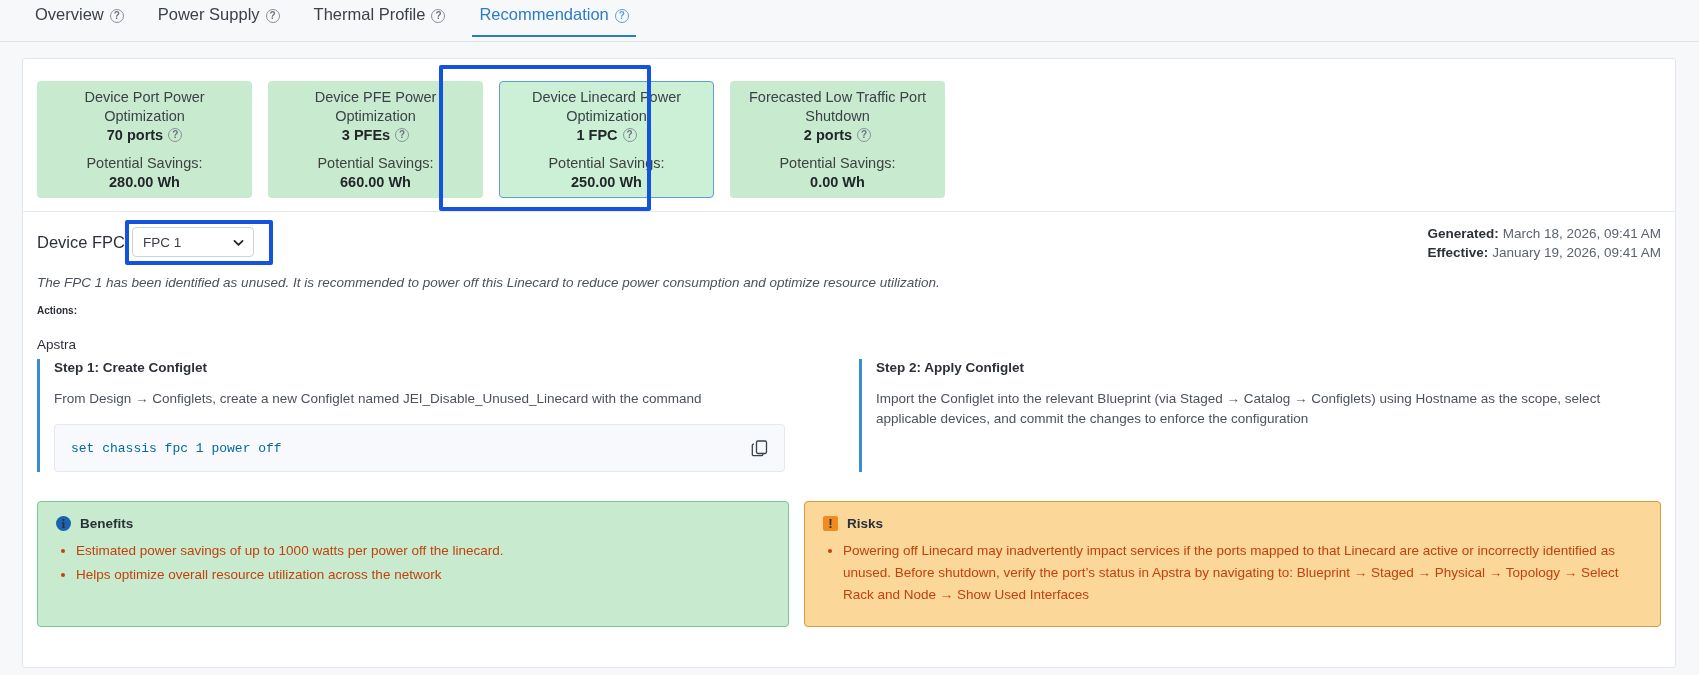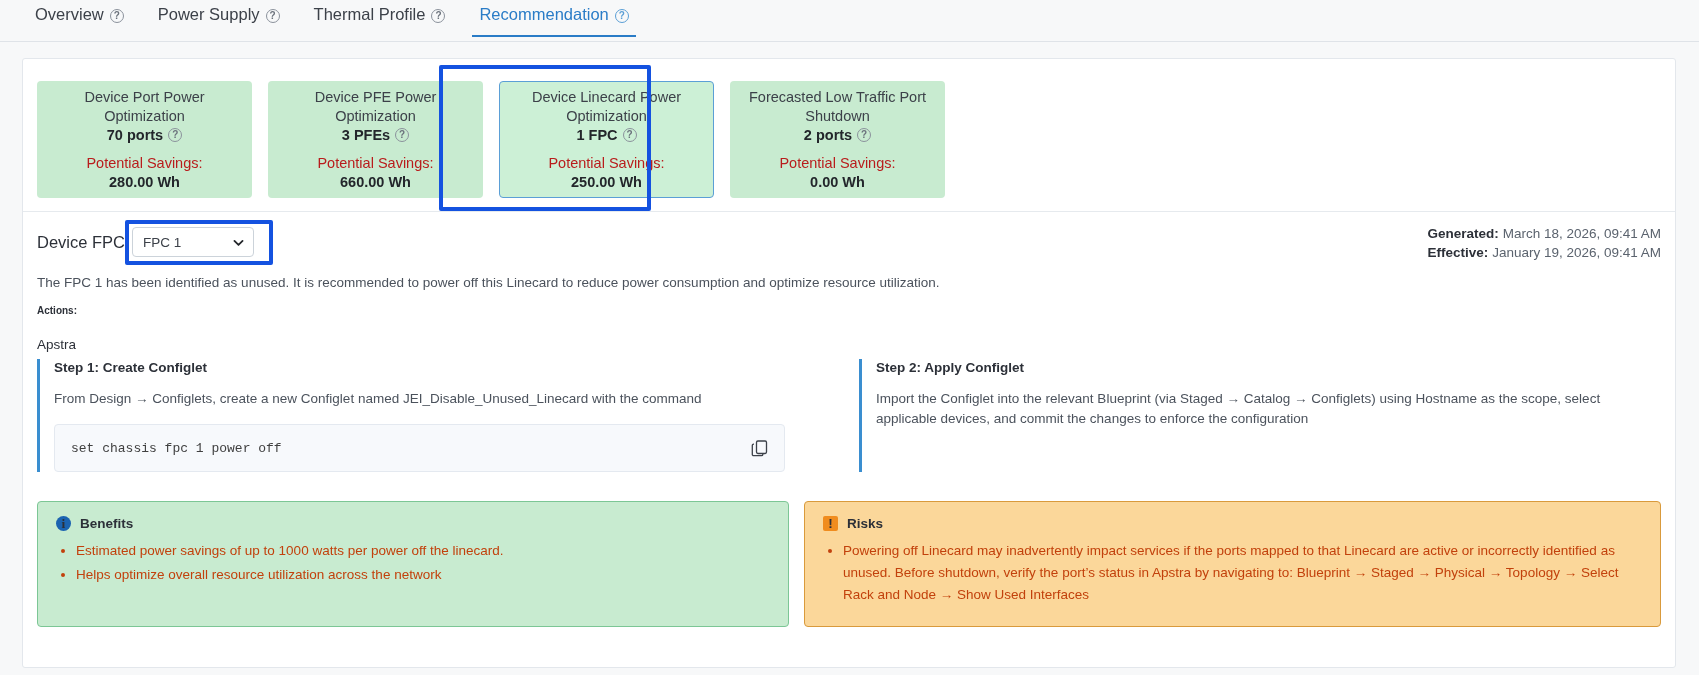--- a/index.html
+++ b/index.html
@@ -67,21 +67,21 @@
   }
   .card.selected {
     background: #ccf0d6;
     border: 1px solid #5b9fd6;
   }
   .card-title { font-size: 14.5px; color: #3c4149; line-height: 19px; }
   .card-count {
     font-size: 14.5px; font-weight: bold; color: #23262b;
     margin-top: 1px; display: flex; align-items: flex-start; gap: 5px; justify-content: center;
   }
-  .card-sub { font-size: 14.5px; color: #b91c1c; margin-top: 11px; line-height: 19px; }
+  .card-sub { font-size: 14.5px; color: #404040; margin-top: 11px; line-height: 19px; }
   .card-val { font-size: 14.5px; font-weight: bold; color: #23262b; line-height: 19px; }
 
   .hl-card {
     position: absolute; left: 416px; top: 6px;
     width: 212px; height: 146px;
     border: 4px solid #1452e0;
     border-radius: 2px;
     pointer-events: none;
   }
 
@@ -115,21 +115,21 @@
   .stamps {
     position: absolute; right: 0; top: 5px;
     font-size: 13.5px; color: #545b65; text-align: right; line-height: 19px;
   }
   .stamps b { color: #2c3038; }
   .stamps span { color: #5b636e; }
 
   
   .desc {
     position: absolute; left: 14px; top: 216px;
-    font-size: 13.5px; color: #4b525c;
+    font-size: 13.5px; color: #4b525c; font-style: italic;
   }
   .actions {
     position: absolute; left: 14px; top: 246px;
     font-size: 10px; font-weight: bold; color: #2c3038;
   }
   .vendor {
     position: absolute; left: 14px; top: 278px;
     font-size: 13.5px; font-weight: normal; color: #2c3038;
   }
 
@@ -144,21 +144,21 @@
   .code {
     margin-top: 15px;
     background: #f7f9fc; border: 1px solid #e4e9f0; border-radius: 4px;
     height: 48px; display: flex; align-items: center;
     padding: 0 14px 0 16px;
     width: 731px;
   }
   .code pre {
     margin: 0; flex: 1;
     font-family: "Liberation Mono", monospace;
-    font-size: 13px; color: #404040;
+    font-size: 13px; color: #0369a1;
   }
   .copy-btn {
     width: 20px; height: 20px; cursor: pointer; color: #3c4149;
     background: none; border: none; padding: 0;
   }
 
   
   .boxes {
     position: absolute; left: 14px; top: 442px; right: 14px;
     display: flex; gap: 15px;

